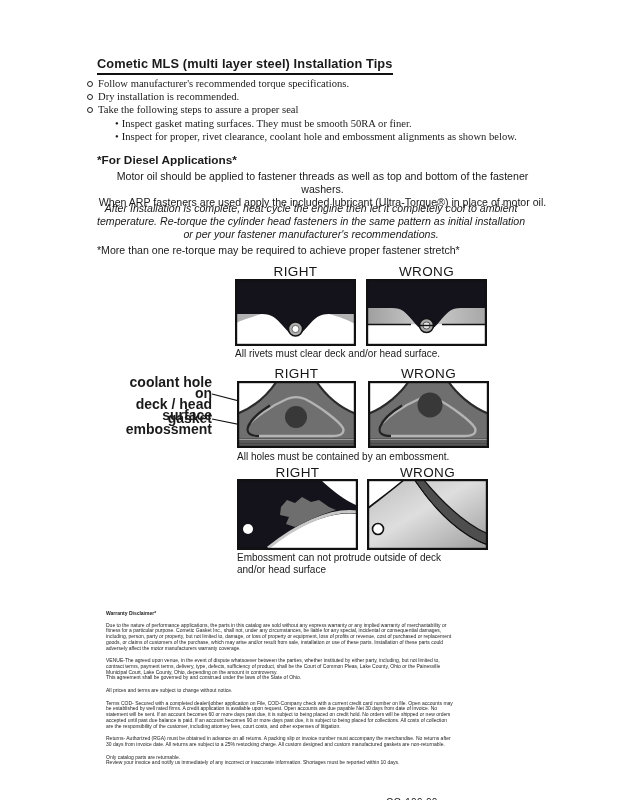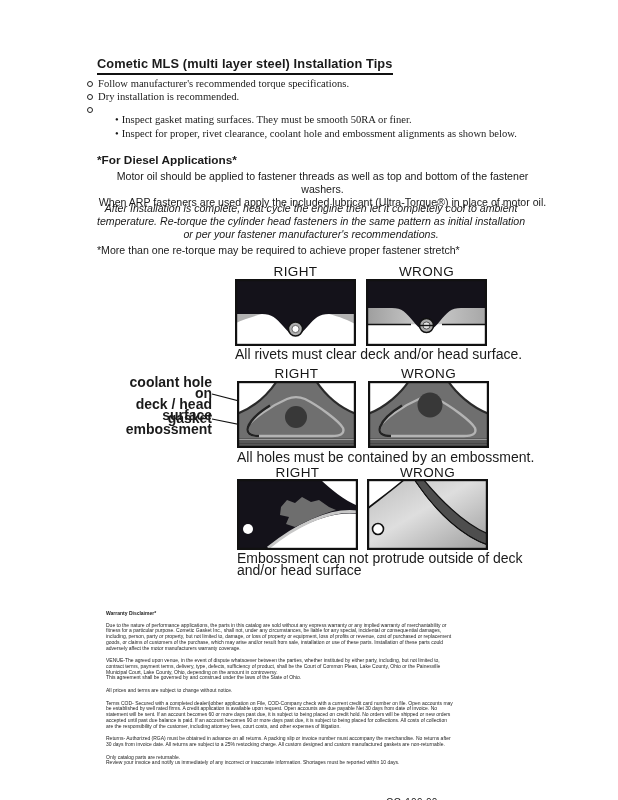--- a/index.html
+++ b/index.html
@@ -16,21 +16,21 @@
   .tip { display:flex; align-items:flex-start; }
   .circ {
     flex:none; width:4px; height:4px; border:1px solid #222; border-radius:50%;
     margin:4px 5px 0 0;
   }
   .tip.sub { padding-left:28px; }
   .dot { flex:none; margin-right:3px; font-size:10.6px; }
   .diesel-heading { left:97px; top:117px; font-size:11.8px; font-weight:bold; }
   .body-para { left:97px; top:0; font-size:10.6px; line-height:13.2px; white-space:pre-line; margin:0;text-align:center; }
   .dg-header { width:121px; text-align:center; font-size:13.5px; letter-spacing:0.4px; color:#151515; }
-  .caption { font-size:14px; line-height:12px; white-space:pre-line; }
+  .caption { font-size:10px; line-height:12px; white-space:pre-line; }
   .side-label { width:102px; text-align:right; font-size:14px; line-height:11px; white-space:pre-line;font-weight:bold; }
   .legal { left:106px; top:575px; width:410px; font-size:5px; line-height:5.7px; color:#232323; }
   .legal p { margin:0 0 7px 0; white-space:pre-line; }
   .legal .lg-head { font-weight:bold; margin-bottom:6px; }
   .footer-code { left:386px; top:761px; font-size:10px; letter-spacing:0.3px; color:#222; }
   svg { display:block; }
 </style>
 </head>
 <body>
 
@@ -42,20 +42,21 @@
     <div class="tip">
       <span class="circ"></span>
       <span>Follow manufacturer's recommended torque specifications.</span>
     </div>
     <div class="tip">
       <span class="circ"></span>
       <span>Dry installation is recommended.</span>
     </div>
     <div class="tip">
       <span class="circ"></span>
+      <span>Take the following steps to assure a proper seal</span>
     </div>
     <div class="tip sub">
       <span class="dot">•</span>
       <span>Inspect gasket mating surfaces.  They must be smooth 50RA or finer.</span>
     </div>
     <div class="tip sub">
       <span class="dot">•</span>
       <span>Inspect for proper, rivet clearance, coolant hole and embossment alignments as shown below.</span>
     </div>
   </div>

